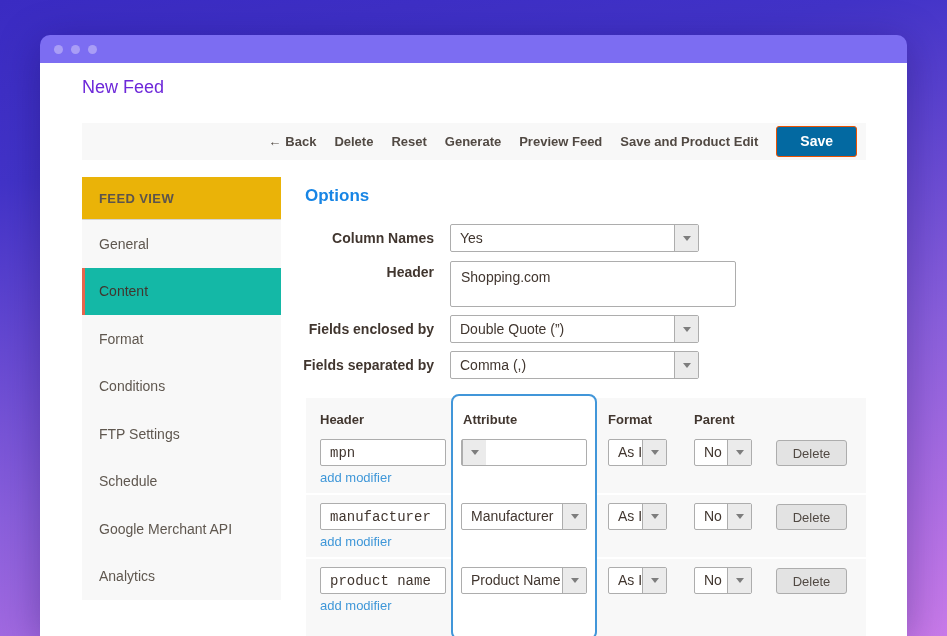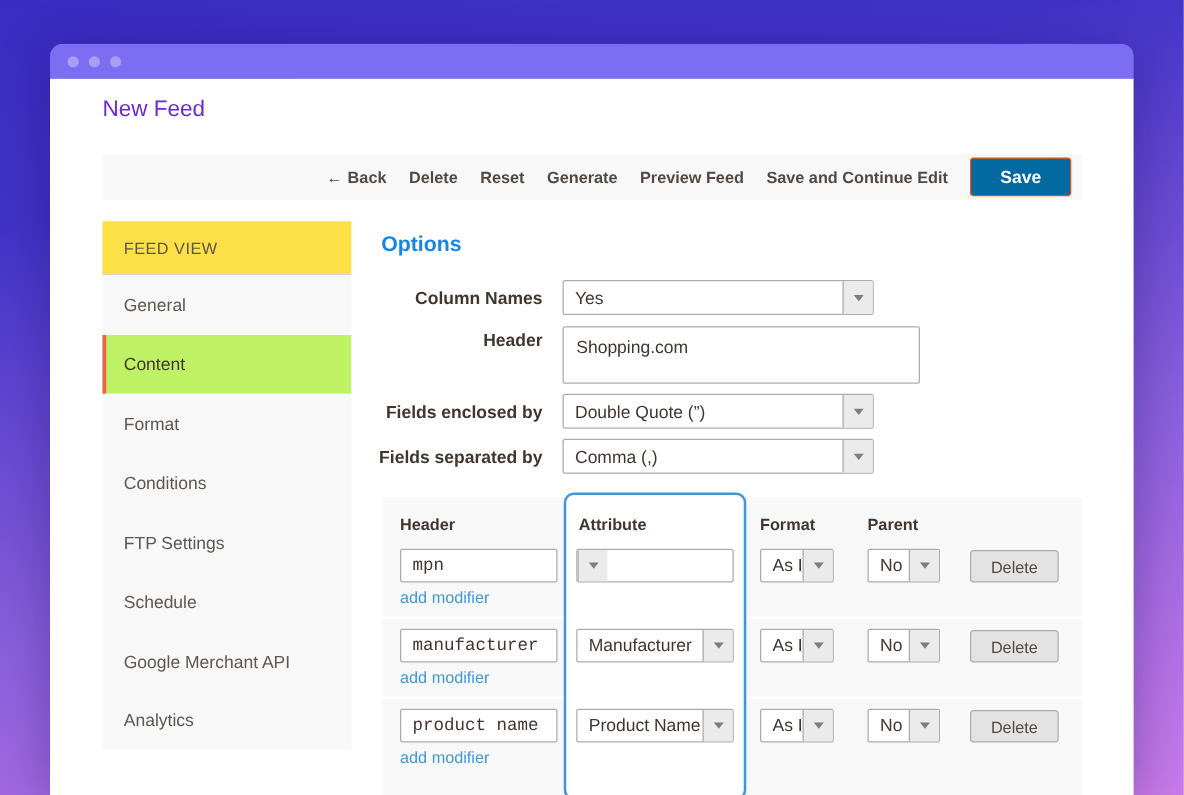--- a/index.html
+++ b/index.html
@@ -32,30 +32,30 @@
   .tb-btn { font-size:13px; font-weight:600; color:#514943; cursor:pointer; white-space:nowrap; }
   .tb-btn .arr { font-weight:400; margin-right:4px; color:#514943; }
   .save-btn {
     background:#0369a1; border:1px solid #eb5202; color:#fff;
     font-size:14px; font-weight:600; padding:6px 23px 7px; border-radius:3px; cursor:pointer;
     font-family:"Liberation Sans", sans-serif;
   }
 
   .sidebar { position:absolute; left:42px; top:114px; width:199px; }
   .sidebar-header {
-    height:43px; background:#fde047; border-bottom:1px solid #d4d4d4;
+    height:43px; background:#eab308; border-bottom:1px solid #d4d4d4;
     display:flex; align-items:center; padding-left:17px;
-    font-size:13px; font-weight:400; letter-spacing:.4px; color:#5c544d;
+    font-size:13px; font-weight:700; letter-spacing:.4px; color:#5c544d;
   }
   .sidebar-item {
     height:47.5px; background:#f8f8f8; display:flex; align-items:center;
     padding-left:14px; font-size:14px; color:#5f574f;
     border-left:3px solid transparent; cursor:pointer;
   }
-  .sidebar-item.active { background:#bef264; border-left-color:#e8654c; color:#41362f; }
+  .sidebar-item.active { background:#14b8a6; border-left-color:#e8654c; color:#41362f; }
 
   .options-heading { position:absolute; left:265px; top:123px; font-size:17px; font-weight:700; color:#1785e5; }
 
   .field-label { position:absolute; left:224px; width:170px; text-align:right; font-size:14px; font-weight:600; color:#41362f; }
   .lbl-line { line-height:28px; }
 
   .select {
     position:absolute; height:28px; background:#fff; border:1px solid #adadad;
     border-radius:2px; display:flex; align-items:stretch; cursor:pointer;
   }
@@ -112,21 +112,21 @@
   <div class="winbody">
 
     <h1 class="page-title">New Feed</h1>
 
     <div class="toolbar">
       <span class="tb-btn"><span class="arr">←</span><span>Back</span></span>
       <span class="tb-btn">Delete</span>
       <span class="tb-btn">Reset</span>
       <span class="tb-btn">Generate</span>
       <span class="tb-btn">Preview Feed</span>
-      <span class="tb-btn">Save and Continue Edit</span>
+      <span class="tb-btn">Save and Product Edit</span>
       <button class="save-btn">Save</button>
     </div>
 
     <div class="sidebar">
       <div class="sidebar-header">FEED VIEW</div>
       <div class="sidebar-item">General</div>
       <div class="sidebar-item active">Content</div>
       <div class="sidebar-item">Format</div>
       <div class="sidebar-item">Conditions</div>
       <div class="sidebar-item">FTP Settings</div>

